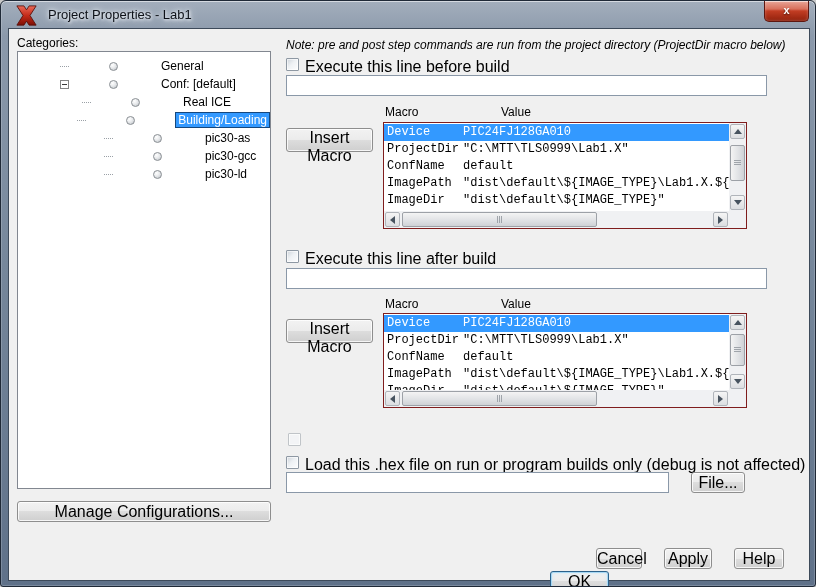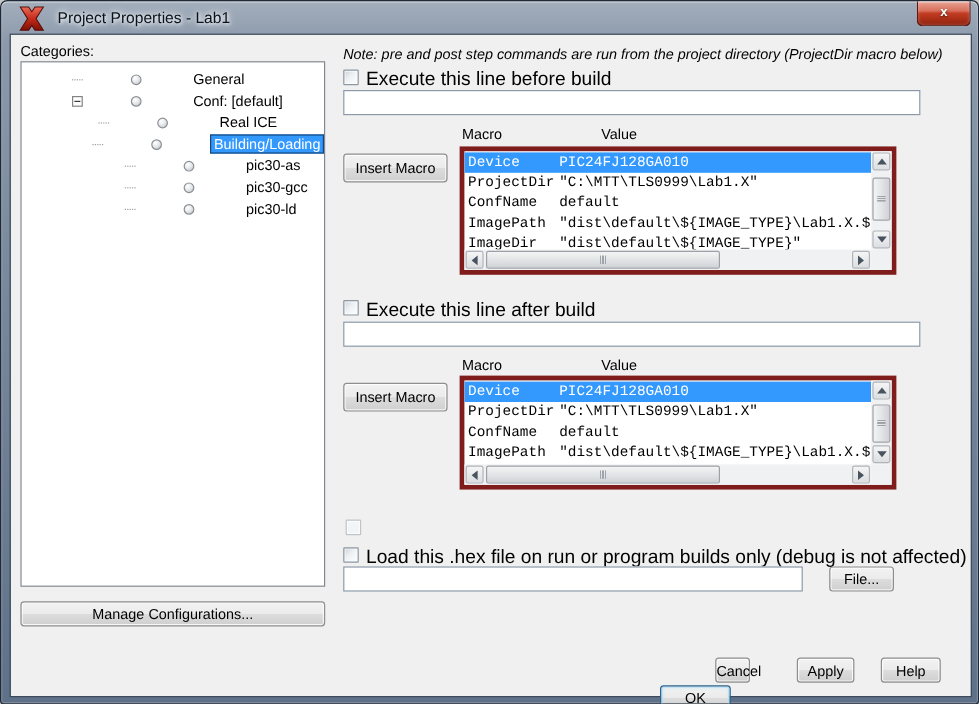--- a/index.html
+++ b/index.html
@@ -66,30 +66,30 @@
   .cb.disabled{ border-color:#c0c4c8; background:#f3f4f6; cursor:default; }
   .cb-label{ position:absolute; font-size:16px; color:#000; white-space:nowrap; }
   .cb-label.disabled{ color:#8e8e8e; }
 
   .tbox{
     position:absolute; height:21px; border:1px solid #8a98a8; background:#fff;
     font-family:"Liberation Sans", sans-serif; font-size:12px; padding:0 3px; outline:none;
   }
 
   .w7btn{
-    position:absolute; height:24px; font-family:"Liberation Sans", sans-serif; font-size:12px; color:#000;
+    position:absolute; height:24px; font-family:"Liberation Sans", sans-serif; font-size:16px; color:#000;
     border:1px solid #8e8e8e; border-radius:3px; cursor:pointer;
     background:linear-gradient(180deg,#f2f2f2 0%, #ebebeb 50%, #dddddd 50%, #cfcfcf 100%);
     box-shadow:inset 0 0 0 1px rgba(255,255,255,.8);
   }
   .w7btn.small{ height:21px; }
   .w7btn.default{ border-color:#2c628b; box-shadow:inset 0 0 0 1px #a7d8f4, inset 0 0 4px #bfe3f8; }
 
   
-  .listpanel{ position:absolute; width:364px; background:#fff; border:4px solid #7f1d1d; }
+  .listpanel{ position:absolute; width:364px; background:#fff; border:1px solid #7f1d1d; }
   .mrows{ position:absolute; left:0; top:0; right:17px; bottom:17px; overflow:hidden; padding-top:1px;
           font-family:"Liberation Mono","DejaVu Sans Mono", monospace; font-size:12px; }
   .mrow{ display:flex; height:17px; line-height:17px; white-space:pre; padding-left:3px; cursor:default; }
   .mrow .mname{ width:76px; flex:0 0 auto; overflow:hidden; }
   .mrow .mval{ flex:1; overflow:hidden; }
   .mrow.selected{ background:#3399ff; color:#fff; }
 
   .vscroll{ position:absolute; right:0; top:0; width:17px; bottom:17px; background:#f0f1f3; }
   .hscroll{ position:absolute; left:0; right:17px; bottom:0; height:17px; background:#f0f1f3; }
   .sb-corner{ position:absolute; right:0; bottom:0; width:17px; height:17px; background:#f0f1f3; }
@@ -298,18 +298,18 @@
 
     <span class="cb disabled" style="left:279px; top:404px;"></span>
 
     <span class="cb" style="left:277px; top:427px;"></span>
     <span class="cb-label" style="left:296px; top:427px;">Load this .hex file on run or program builds only (debug is not affected)</span>
 
     <input class="tbox" style="left: 277px; top: 443px; width: 383px;" value="">
     <button class="w7btn small" style="left:682px; top:443px; width:54px;">File...</button>
 
     <button class="w7btn small default" style="left:517px; top:542px; width:59px;margin-left:24px;">OK</button>
-    <button class="w7btn small" style="left:587px; top:519px; width:29px;">Cancel</button>
+    <button class="w7btn small" style="left:587px; top:519px; width:46px;">Cancel</button>
     <button class="w7btn small" style="left:655px; top:519px; width:48px;">Apply</button>
     <button class="w7btn small" style="left:725px; top:519px; width:50px;">Help</button>
 
   </div>
 </div>
 
 </body></html>

